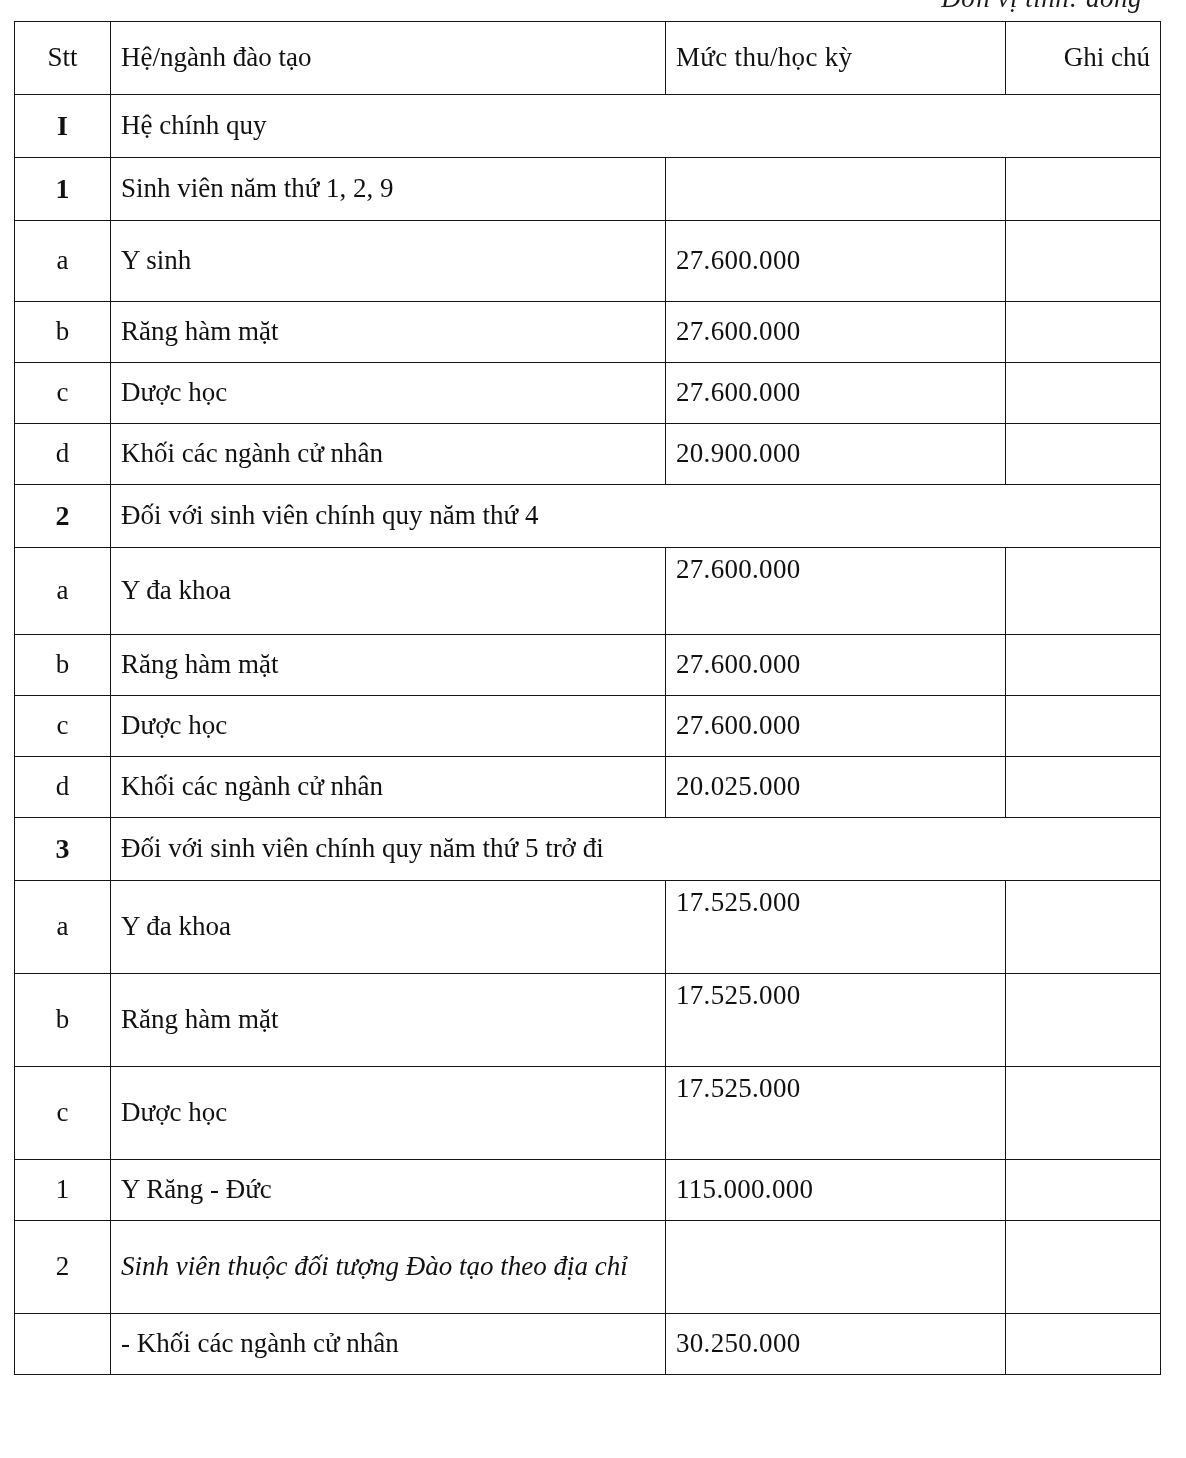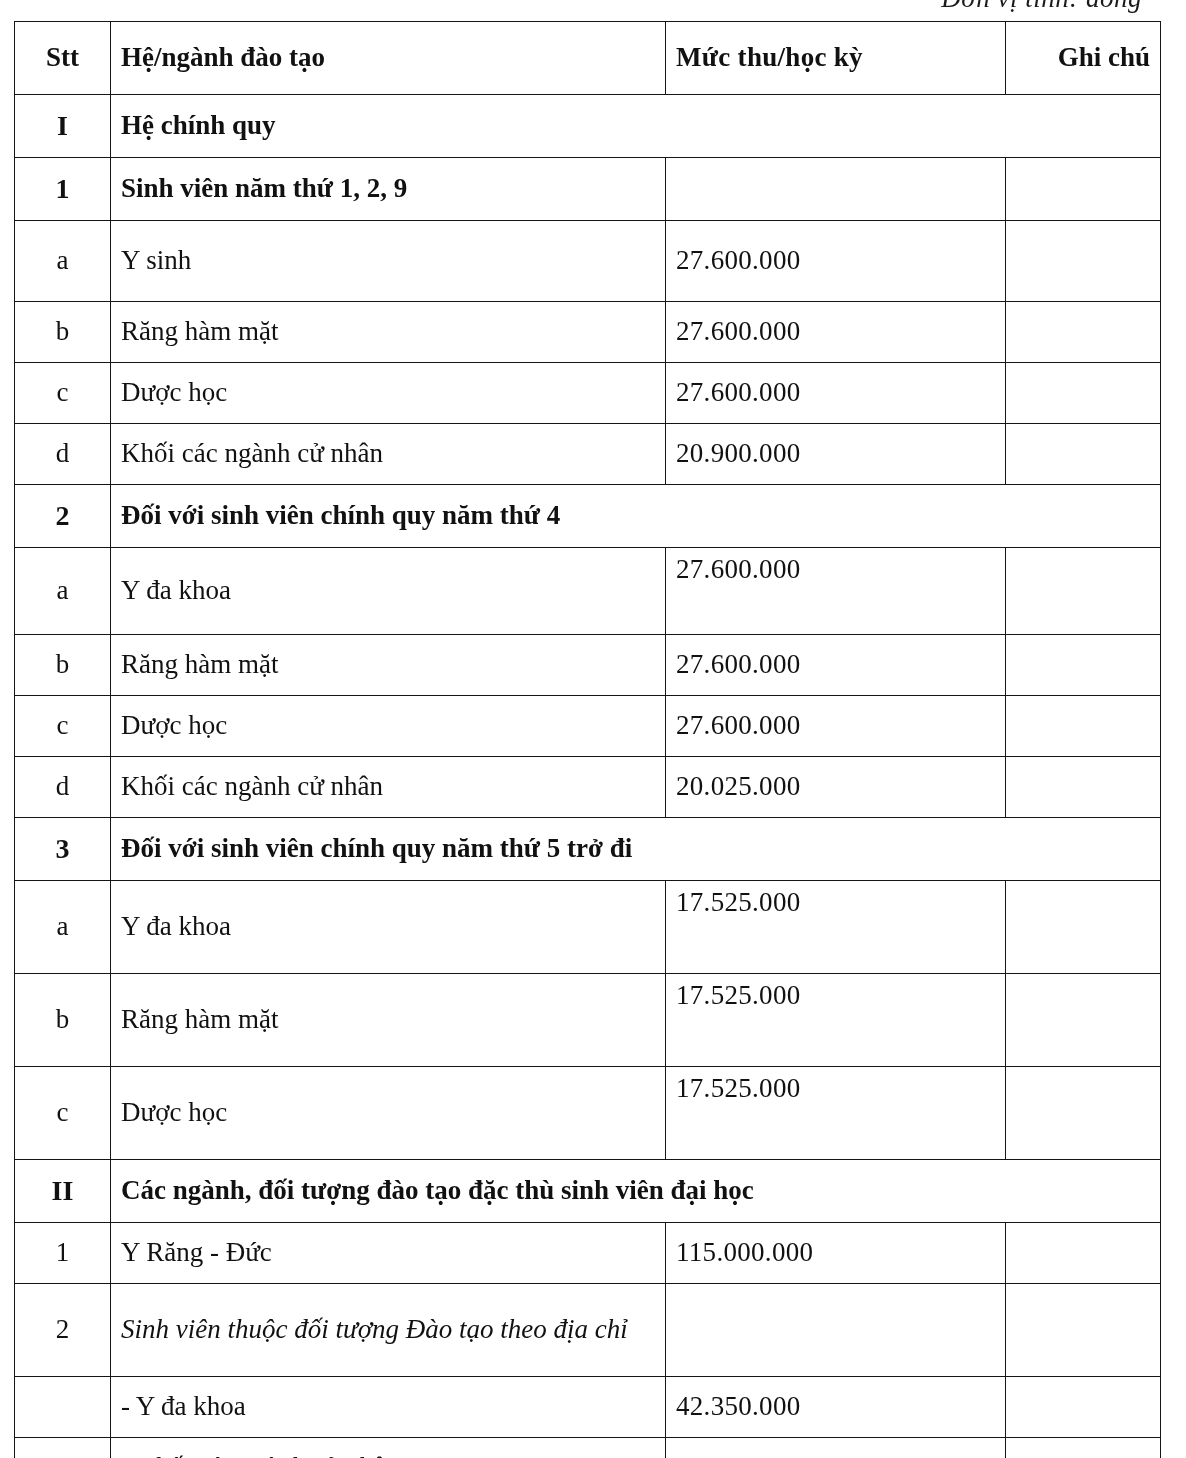--- a/index.html
+++ b/index.html
@@ -58,38 +58,38 @@
     background: #ffffff;
   }
 
   col.c-stt   { width: 96px; }
   col.c-name  { width: 555px; }
   col.c-fee   { width: 340px; }
   col.c-note  { width: 155px; }
 
   
   thead th {
-    font-weight: bold;
+    font-weight: normal;
     text-align: center;
     height: 72px;
     font-size: 28px;
   }
 
   
   .stt-cell {
     text-align: center;
     font-size: 27px;
   }
   .stt-cell.bold { font-weight: bold; font-size: 28px; }
 
   .name-cell {
     text-align: left;
     padding-left: 14px;
   }
-  .name-cell.bold { font-weight: bold; margin-left: 46px; }
+  .name-cell.bold { font-weight: normal; margin-left: 46px; }
   .name-cell.two-line { line-height: 1.3; font-style: italic; }
 
   .fee-cell {
     text-align: left;
     letter-spacing: 0.3px;
   }
   .note-cell { }
 
   
   tr.r-section  td { height: 62px; }
@@ -201,44 +201,34 @@
           <td class="name-cell">Răng hàm mặt</td>
           <td class="fee-cell top-align">17.525.000</td>
           <td class="note-cell"></td>
         </tr>
         <tr class="r-xtall">
           <td class="stt-cell">c</td>
           <td class="name-cell">Dược học</td>
           <td class="fee-cell top-align">17.525.000</td>
           <td class="note-cell"></td>
         </tr>
-        <tr class="r-section">
-          <td class="stt-cell bold">II</td>
-          <td class="name-cell bold" colspan="3">Các ngành, đối tượng đào tạo đặc thù sinh viên đại học</td>
-        </tr>
         <tr class="r-normal">
           <td class="stt-cell">1</td>
           <td class="name-cell">Y Răng - Đức</td>
           <td class="fee-cell">115.000.000</td>
           <td class="note-cell"></td>
         </tr>
         <tr class="r-double">
           <td class="stt-cell">2</td>
           <td class="name-cell two-line">Sinh viên thuộc đối tượng Đào tạo theo địa chỉ</td>
           <td class="fee-cell"></td>
           <td class="note-cell"></td>
         </tr>
         <tr class="r-normal">
           <td class="stt-cell"></td>
-          <td class="name-cell">- Y đa khoa</td>
-          <td class="fee-cell">42.350.000</td>
-          <td class="note-cell"></td>
-        </tr>
-        <tr class="r-normal">
-          <td class="stt-cell"></td>
           <td class="name-cell">- Khối các ngành cử nhân</td>
           <td class="fee-cell">30.250.000</td>
           <td class="note-cell"></td>
         </tr>
       </tbody>
   </table>
 
 </div>
 
 </body></html>

